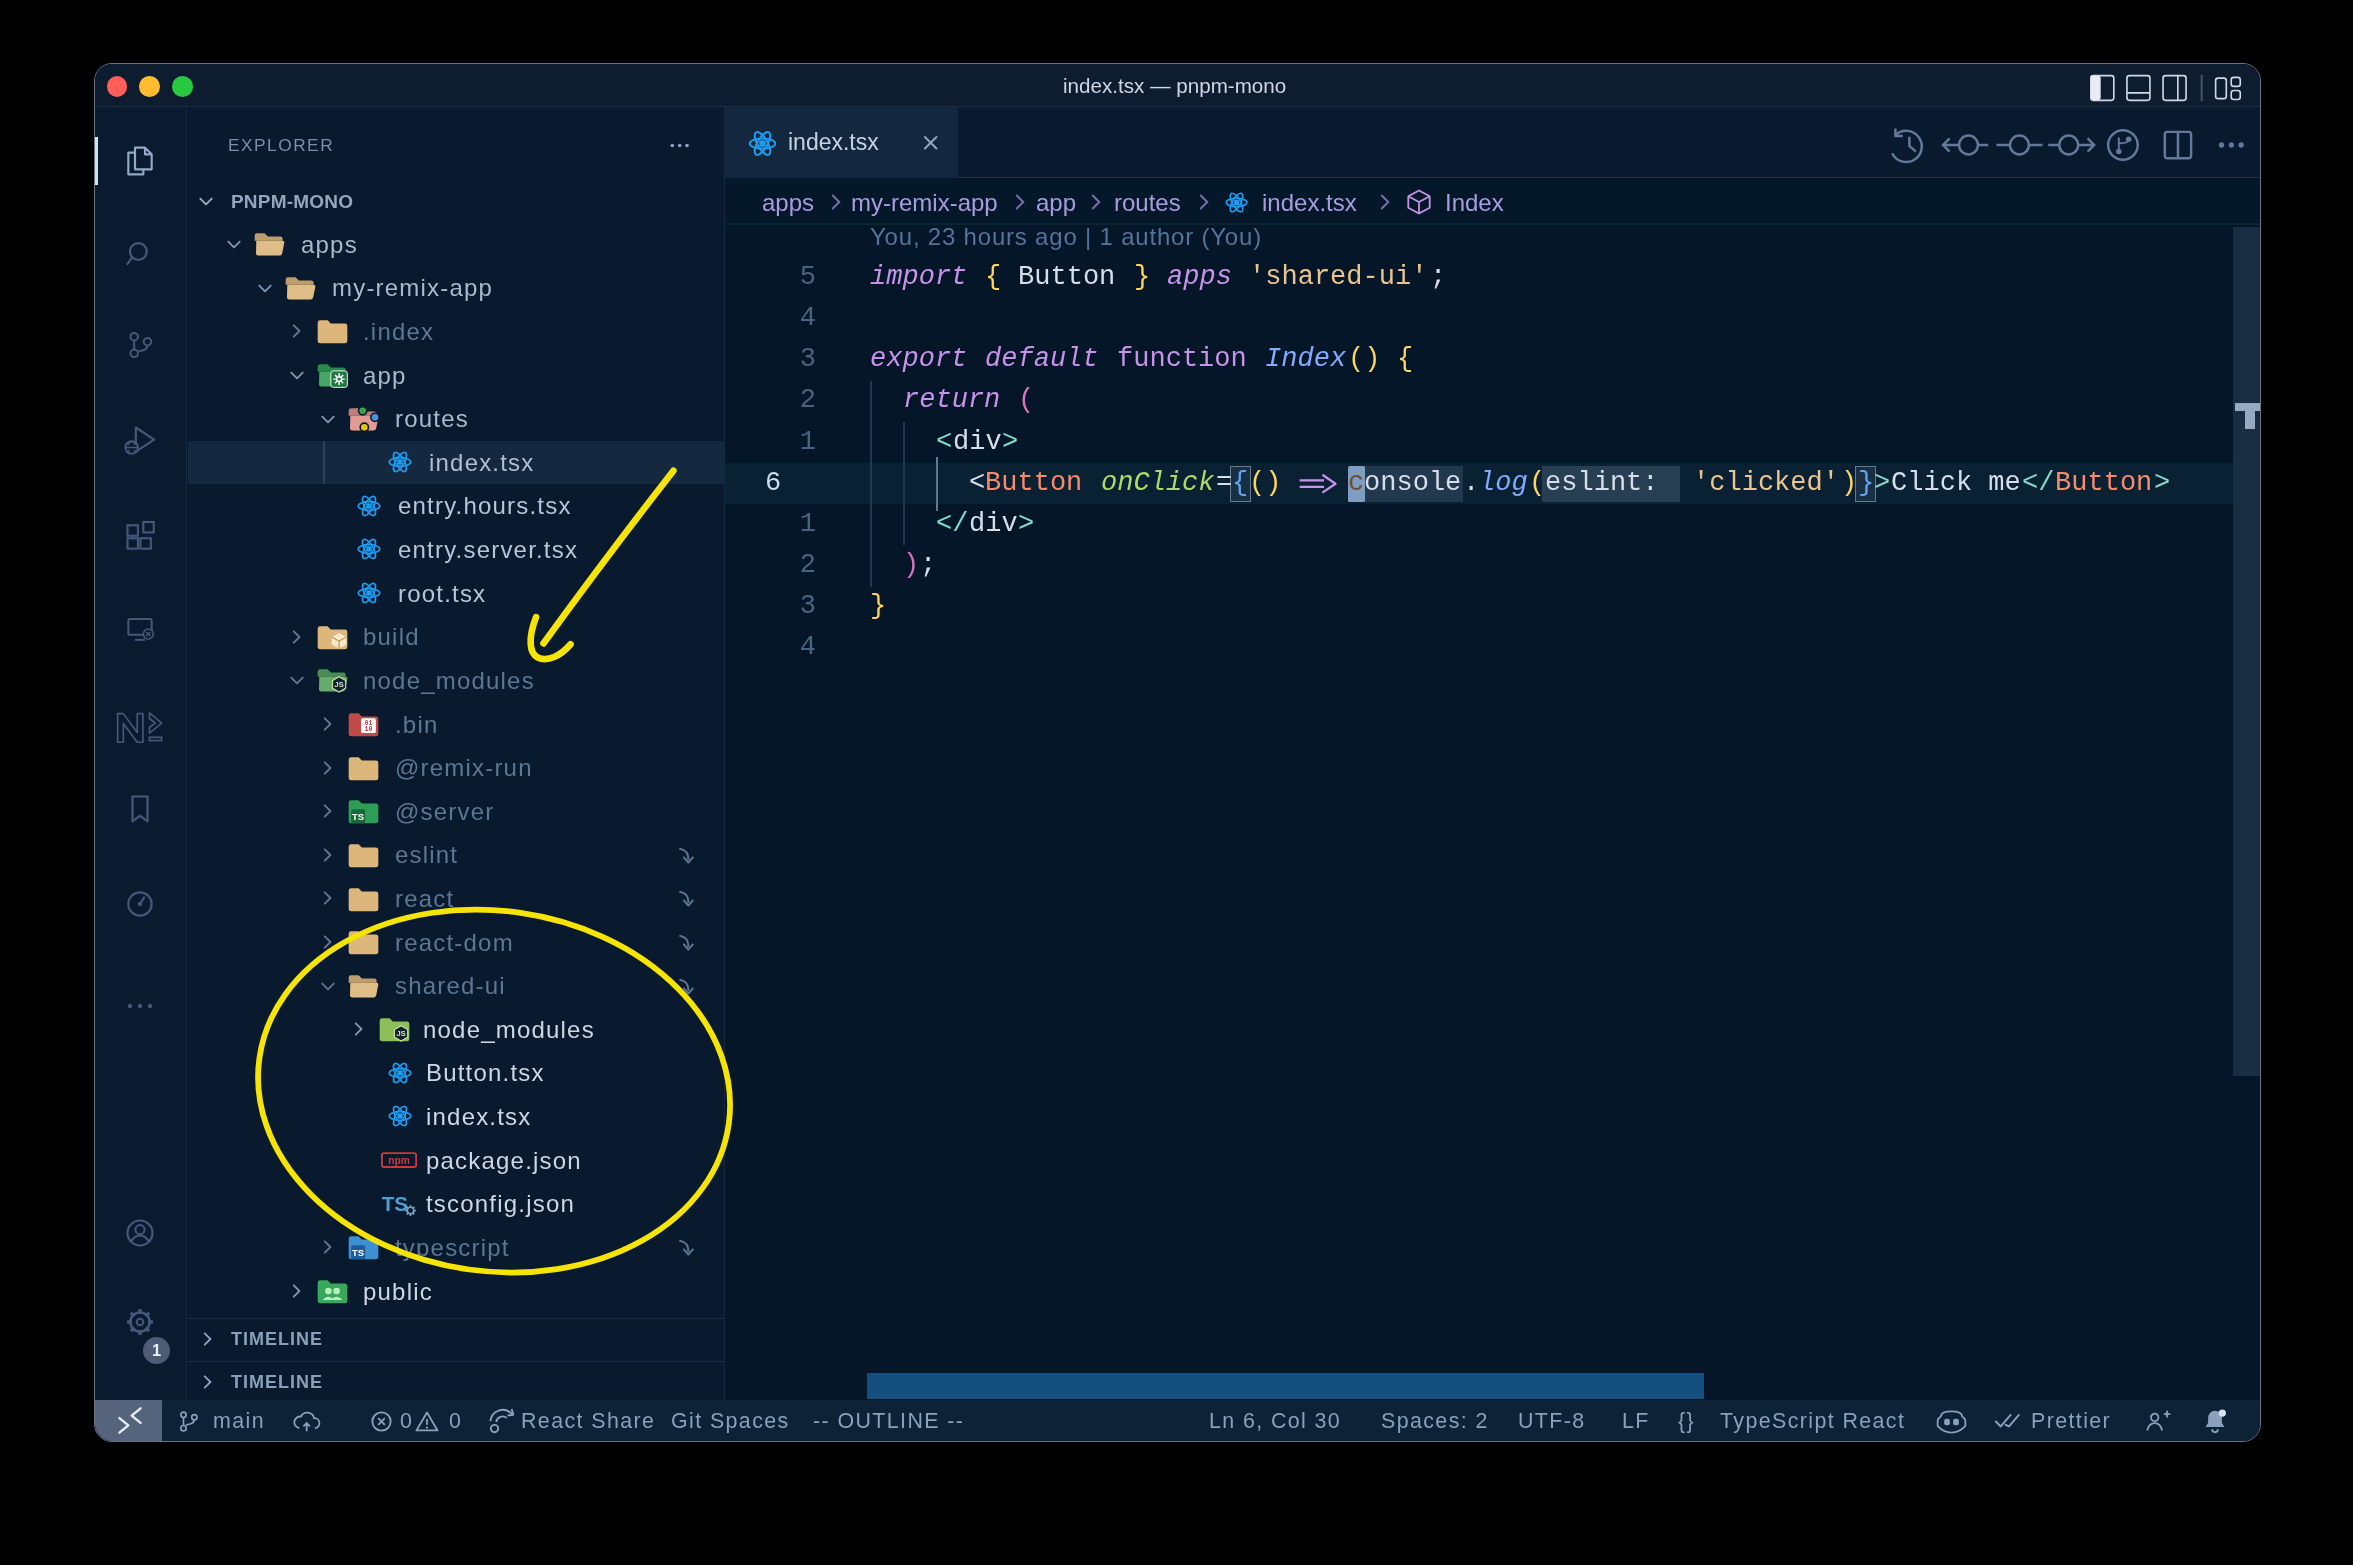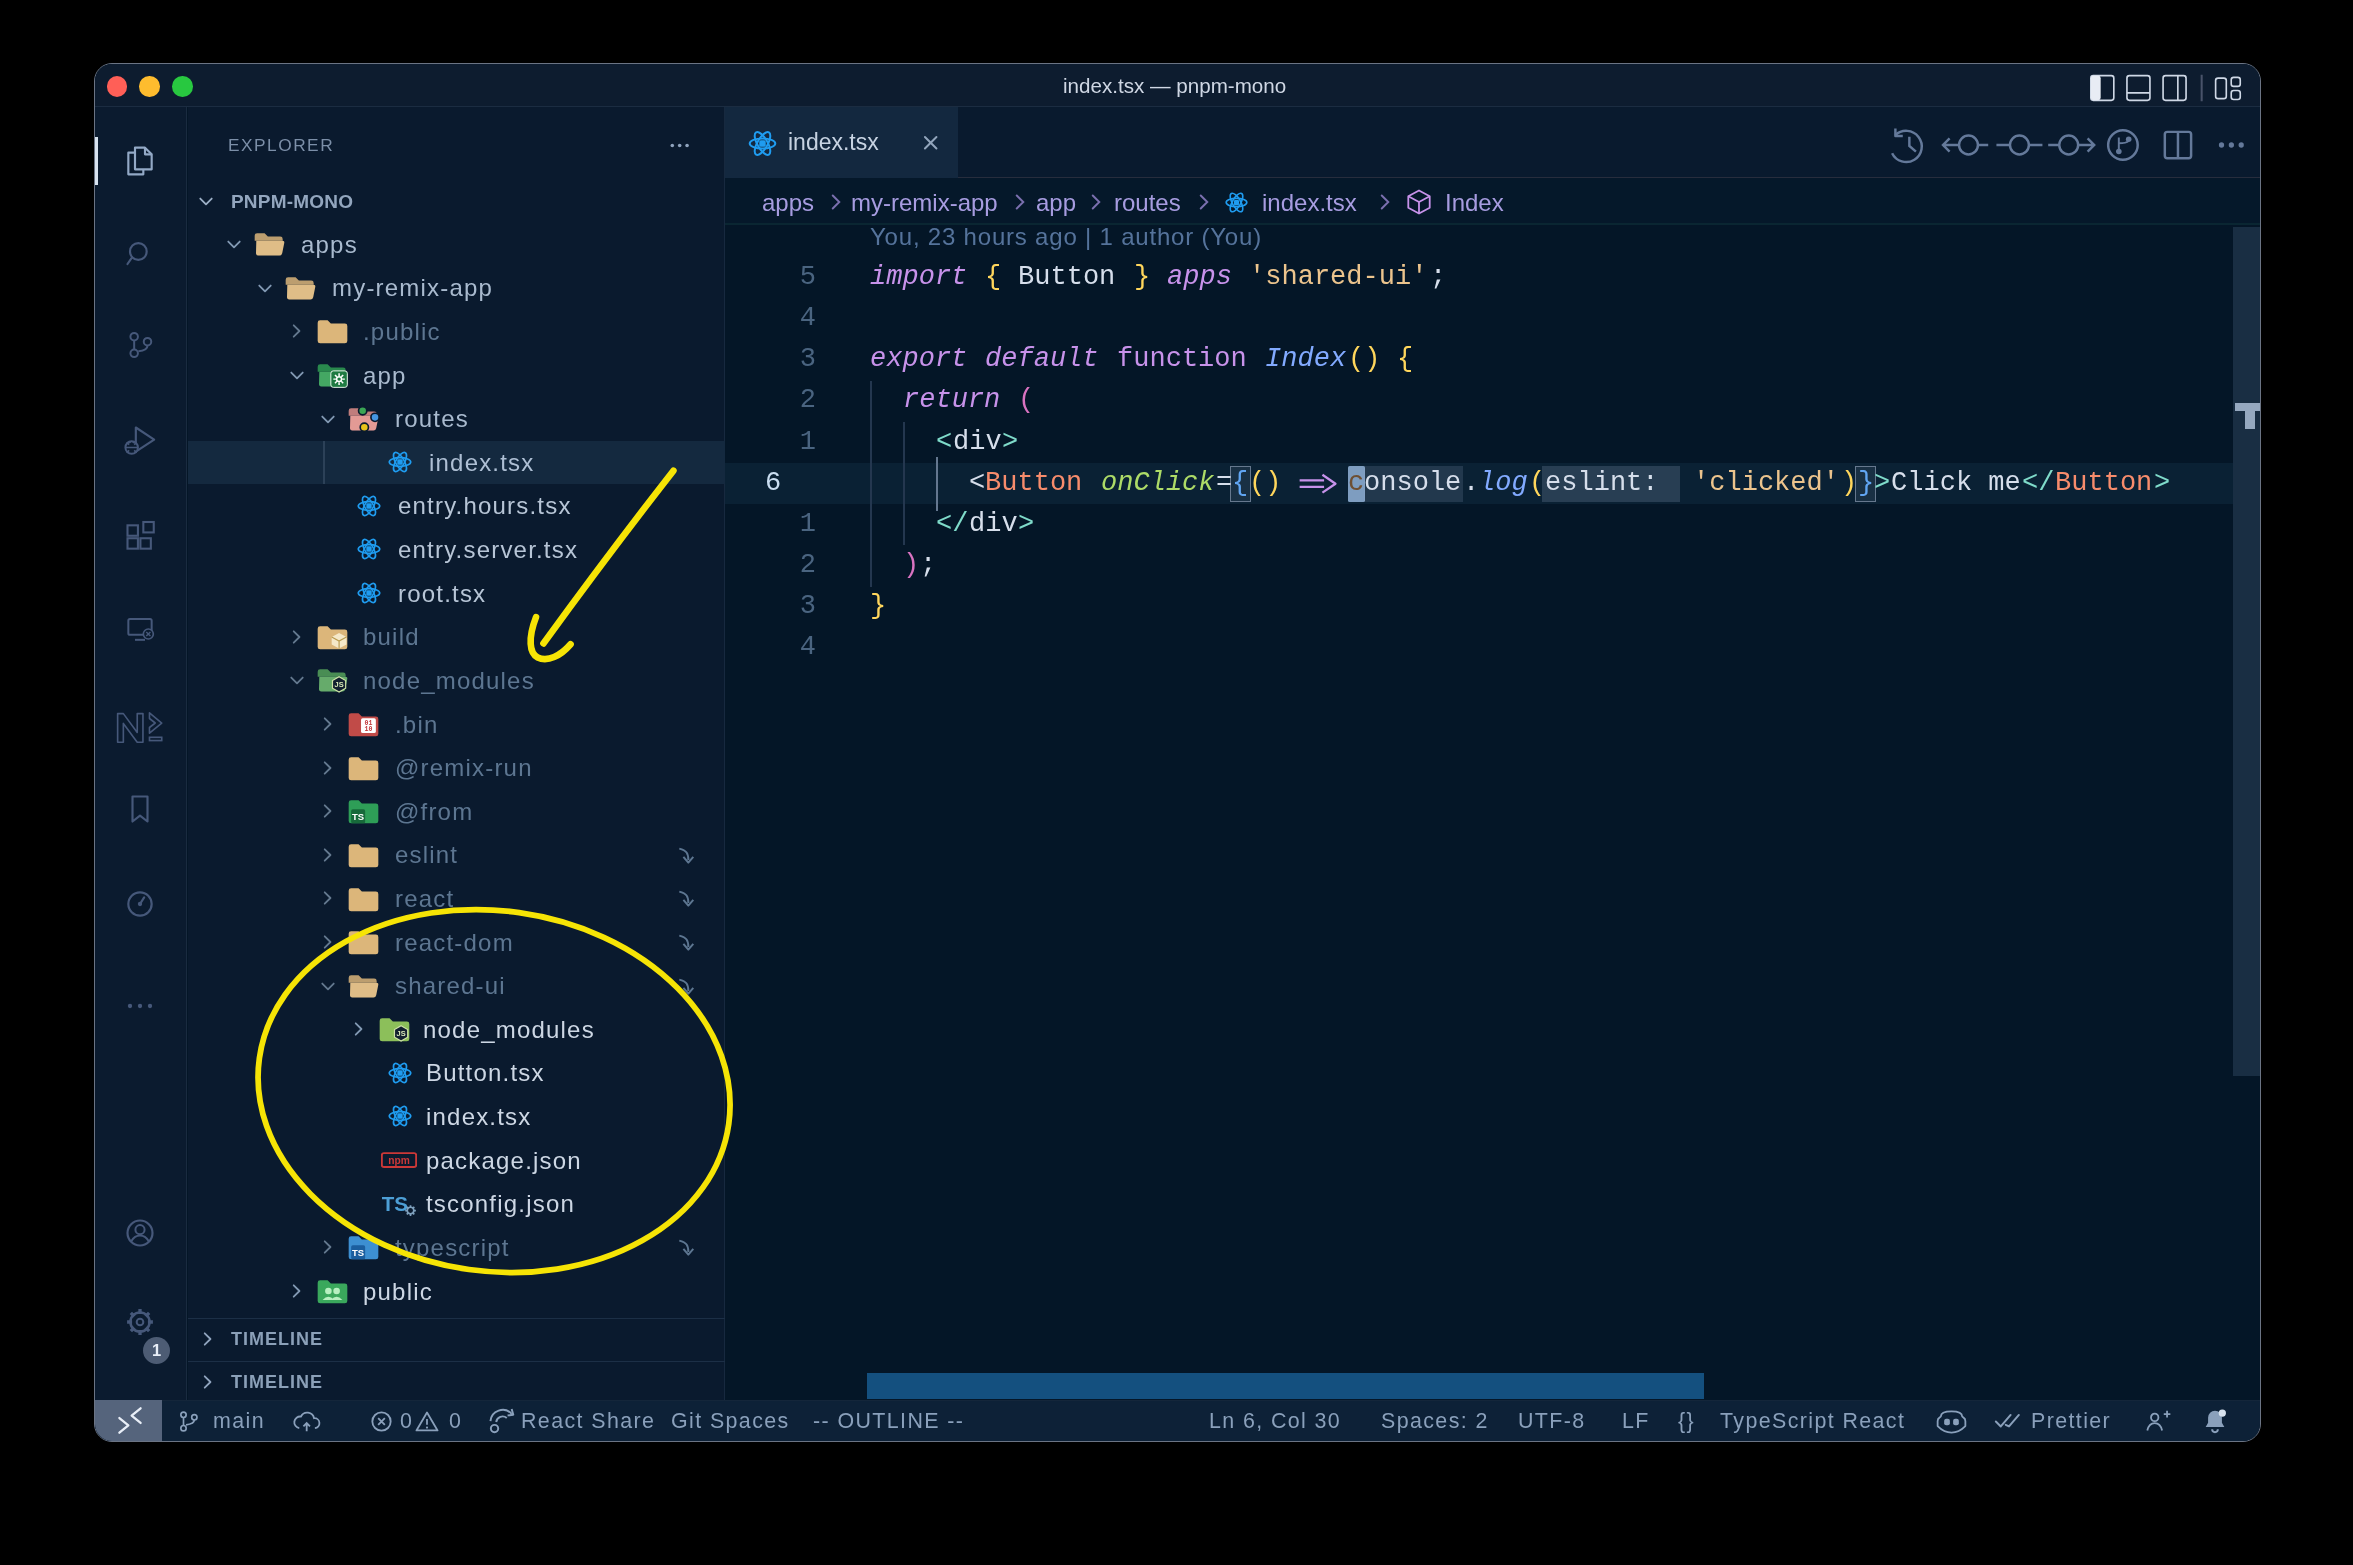--- a/index.html
+++ b/index.html
@@ -117,21 +117,21 @@
       <path d="M4 13 h31.5 q3 0 2.4 2.7 l-2.5 12.6 q-.6 2.7-3.3 2.7 H6.5 q-3 0-2.9-3 z" fill="#dcb67a"></path>
       <path d="M4 13 h31.5 q3 0 2.4 2.7 l-2.5 12.6 q-.6 2.7-3.3 2.7 H6.5 q-3 0-2.9-3 z" fill="#ffffff" opacity="0.10"></path>
     </svg>
 <div style="position:absolute;left:237px;top:212px;color:#a9bace;font-size:24px;font-weight:400;font-family:&quot;Liberation Sans&quot;, sans-serif;white-space:pre;line-height:1;letter-spacing:1.2px;">my-remix-app</div>
 <svg style="position:absolute;left:193px;top:258px" width="18" height="18" viewBox="0 0 22 22" fill="none">
       <path d="M7 4 L14 11 L7 18" stroke="#64798f" stroke-width="2.2" stroke-linecap="round" stroke-linejoin="round"></path>
     </svg>
 <svg style="position:absolute;left:221px;top:253px;" width="33" height="28" viewBox="0 0 40 34">
       <path d="M2 7 q0-3 3-3 h9 l4 4 h17 q3 0 3 3 v18 q0 3-3 3 H5 q-3 0-3-3 z" fill="#dcb67a"></path>
     </svg>
-<div style="position:absolute;left:268px;top:256px;color:#5d7691;font-size:24px;font-weight:400;font-family:&quot;Liberation Sans&quot;, sans-serif;white-space:pre;line-height:1;letter-spacing:1.2px;">.public</div>
+<div style="position:absolute;left:268px;top:256px;color:#5d7691;font-size:24px;font-weight:400;font-family:&quot;Liberation Sans&quot;, sans-serif;white-space:pre;line-height:1;letter-spacing:1.2px;">.index</div>
 <svg style="position:absolute;left:193px;top:302px" width="18" height="18" viewBox="0 0 22 22" fill="none">
       <path d="M4 8 L11 15 L18 8" stroke="#8299b3" stroke-width="2.2" stroke-linecap="round" stroke-linejoin="round"></path>
     </svg>
 <svg style="position:absolute;left:221px;top:297px;" width="33" height="28" viewBox="0 0 40 34">
       <path d="M2 7 q0-3 3-3 h9 l4 4 h15 q3 0 3 3 v2 H2 z" fill="#2f9e52" opacity="0.85"></path>
       <path d="M4 13 h31.5 q3 0 2.4 2.7 l-2.5 12.6 q-.6 2.7-3.3 2.7 H6.5 q-3 0-2.9-3 z" fill="#2f9e52"></path>
       <path d="M4 13 h31.5 q3 0 2.4 2.7 l-2.5 12.6 q-.6 2.7-3.3 2.7 H6.5 q-3 0-2.9-3 z" fill="#ffffff" opacity="0.10"></path>
       <g transform="translate(18,12)">
         <rect x="0" y="0" width="20" height="20" rx="3" fill="#1e7a42" stroke="#e8f5ec" stroke-width="1.2"></rect>
         <circle cx="10" cy="10" r="3" fill="none" stroke="#fff" stroke-width="1.8"></circle>
@@ -233,21 +233,21 @@
 <svg style="position:absolute;left:224px;top:738px" width="18" height="18" viewBox="0 0 22 22" fill="none">
       <path d="M7 4 L14 11 L7 18" stroke="#64798f" stroke-width="2.2" stroke-linecap="round" stroke-linejoin="round"></path>
     </svg>
 <svg style="position:absolute;left:252px;top:733px;" width="33" height="28" viewBox="0 0 40 34">
       <path d="M2 7 q0-3 3-3 h9 l4 4 h17 q3 0 3 3 v18 q0 3-3 3 H5 q-3 0-3-3 z" fill="#2e9e57"></path>
       <g transform="translate(5,15)">
         <rect x="0" y="0" width="17" height="17" rx="2" fill="#17693a"></rect>
         <text x="8.5" y="13" text-anchor="middle" font-family="Liberation Sans" font-size="11.5" font-weight="700" fill="#fff">TS</text>
       </g>
     </svg>
-<div style="position:absolute;left:300px;top:736px;color:#5d7691;font-size:24px;font-weight:400;font-family:&quot;Liberation Sans&quot;, sans-serif;white-space:pre;line-height:1;letter-spacing:1.2px;">@from</div>
+<div style="position:absolute;left:300px;top:736px;color:#5d7691;font-size:24px;font-weight:400;font-family:&quot;Liberation Sans&quot;, sans-serif;white-space:pre;line-height:1;letter-spacing:1.2px;">@server</div>
 <svg style="position:absolute;left:224px;top:782px" width="18" height="18" viewBox="0 0 22 22" fill="none">
       <path d="M7 4 L14 11 L7 18" stroke="#64798f" stroke-width="2.2" stroke-linecap="round" stroke-linejoin="round"></path>
     </svg>
 <svg style="position:absolute;left:252px;top:777px;" width="33" height="28" viewBox="0 0 40 34">
       <path d="M2 7 q0-3 3-3 h9 l4 4 h17 q3 0 3 3 v18 q0 3-3 3 H5 q-3 0-3-3 z" fill="#dcb67a"></path>
     </svg>
 <div style="position:absolute;left:300px;top:779px;color:#5d7691;font-size:24px;font-weight:400;font-family:&quot;Liberation Sans&quot;, sans-serif;white-space:pre;line-height:1;letter-spacing:1.2px;">eslint</div>
 <svg style="position:absolute;left:581px;top:782px" width="21.4" height="20" viewBox="0 0 26 24" fill="none">
       <path d="M4 3 C13 5 15 9 15 17" stroke="#5d7691" stroke-width="2.4" fill="none"></path>
       <path d="M9 13 L15 20 L21 13" stroke="#5d7691" stroke-width="2.4" fill="none" stroke-linejoin="round"></path>

